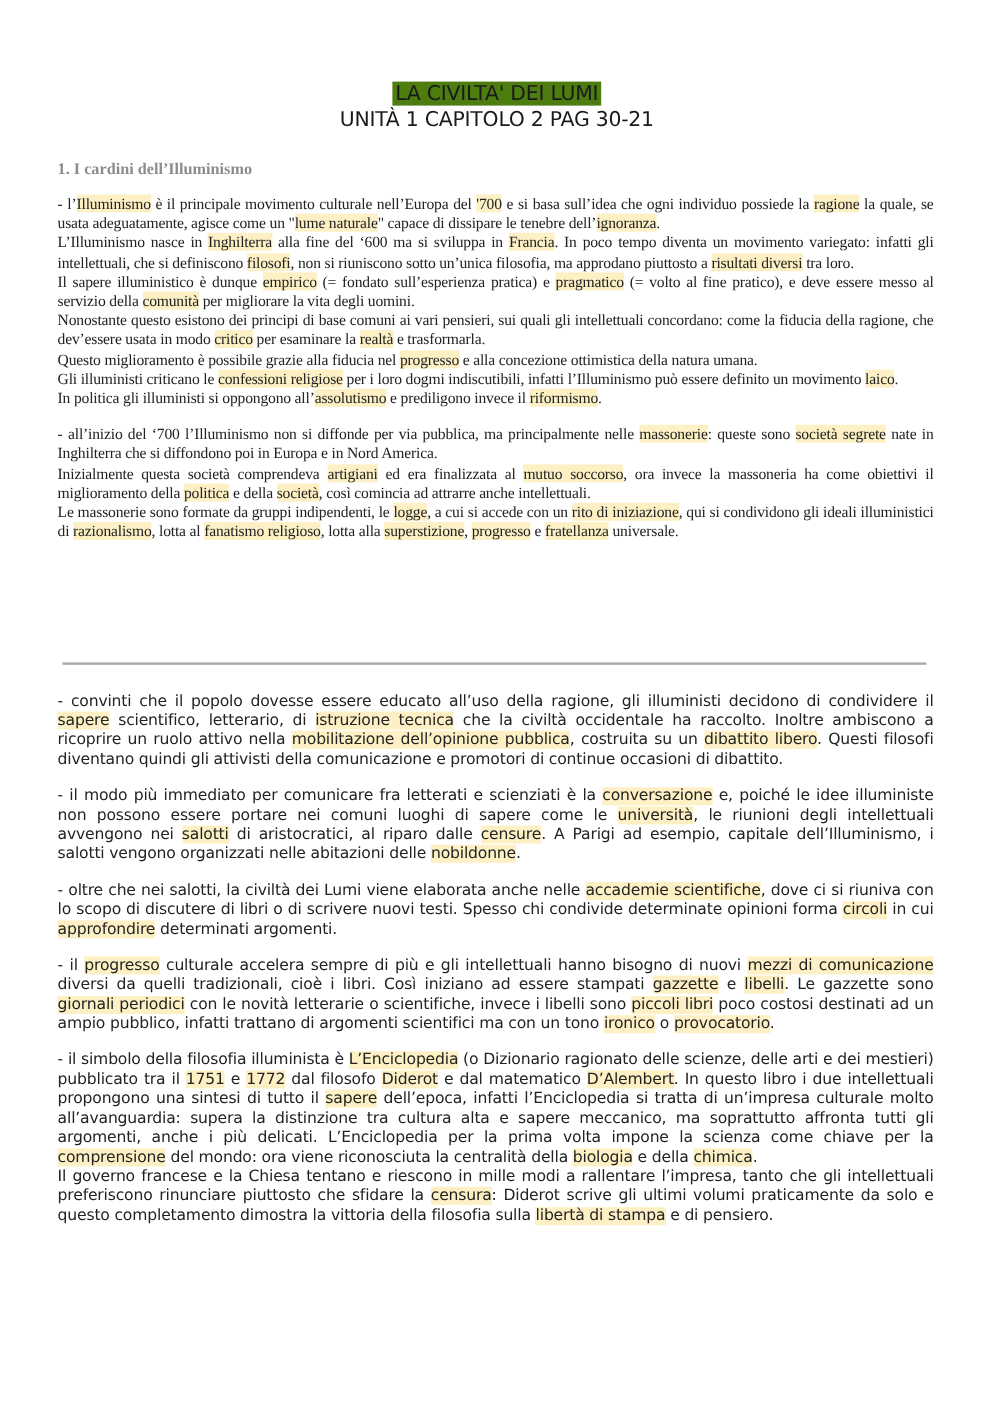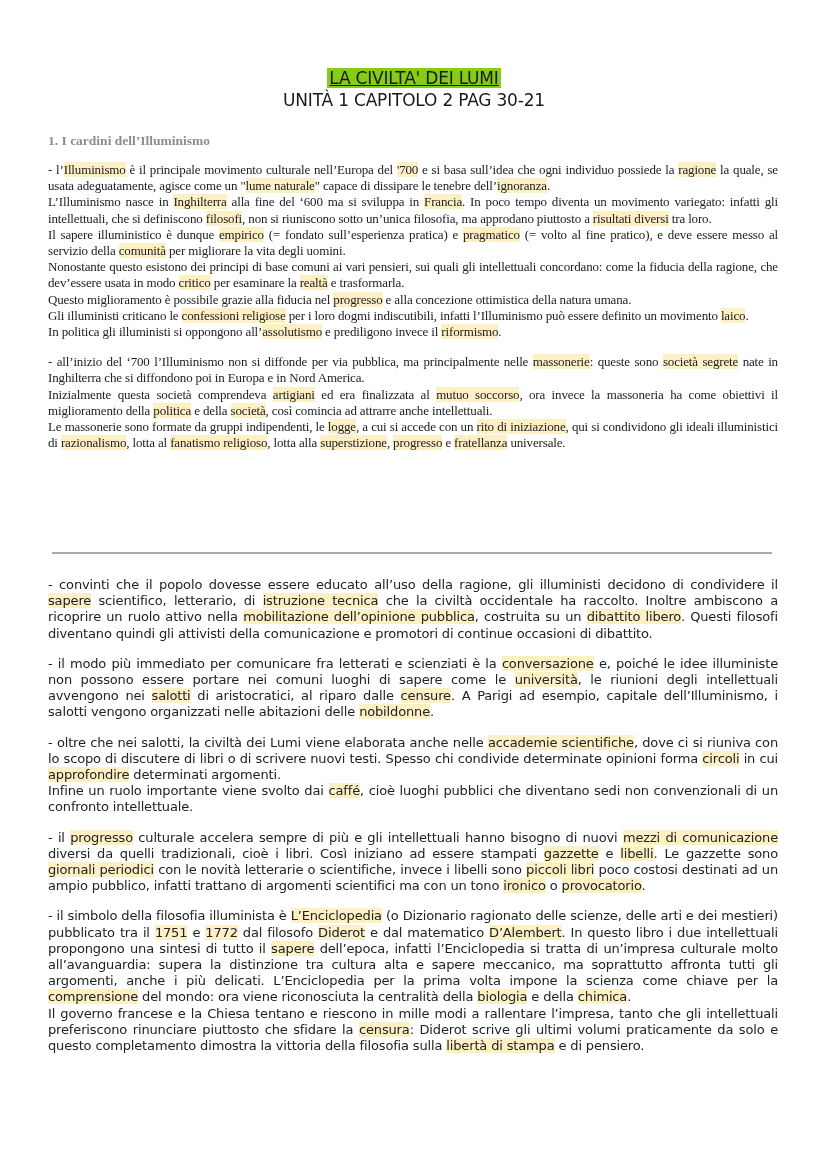--- a/index.html
+++ b/index.html
@@ -4,21 +4,21 @@
 <style>
   html, body { margin: 0; padding: 0; background: #ffffff; }
   body {
     width: 828px; height: 1169px; overflow: hidden;
     font-family: "DejaVu Sans", sans-serif;
     color: #222222;
   }
   .page { position: relative; width: 828px; height: 1169px; }
   .title-block { position: absolute; top: 67px; left: 0; width: 828px; text-align: center; }
   .title-line { font-size: 17px; line-height: 22px; color: #1a1a1a; letter-spacing: -0.2px; }
-  .title-line .hl { background: #84cc16; padding: 0 2px; text-decoration: underline; }
+  .title-line .hl { background: #4d7c0f; padding: 0 2px; }
   .section { position: absolute; left: 48px; width: 730px; }
   .section-heading { font-size: 13.5px; color: #8c8c8c; margin: 0 0 12px 0; line-height: 18px; }
   .para { font-size: 13px; line-height: 16.2px; text-align: justify; margin: 0; letter-spacing: -0.15px; }
   .block { margin: 0 0 14px 0; }
   .hl { background: #fdf0c4; }
   .divider { position: absolute; left: 52px; width: 720px; top: 552px; height: 0; border-top: 2px solid #a9a9a9; }
 </style>
 </head>
 <body>
 
@@ -53,21 +53,20 @@
   <div class="section" id="section-1" style="top:577px;">
     <div class="blocks">
         <div class="block">
           <p class="para"><span>- convinti che il popolo dovesse essere educato all’uso della ragione, gli illuministi decidono di condividere il </span><span class="hl">sapere</span><span> scientifico, letterario, di </span><span class="hl">istruzione tecnica</span><span> che la civiltà occidentale ha raccolto. Inoltre ambiscono a ricoprire un ruolo attivo nella </span><span class="hl">mobilitazione dell’opinione pubblica</span><span>, costruita su un </span><span class="hl">dibattito libero</span><span>. Questi filosofi diventano quindi gli attivisti della comunicazione e promotori di continue occasioni di dibattito.</span></p>
         </div>
         <div class="block">
           <p class="para"><span>- il modo più immediato per comunicare fra letterati e scienziati è la </span><span class="hl">conversazione</span><span> e, poiché le idee illuministe non possono essere portare nei comuni luoghi di sapere come le </span><span class="hl">università</span><span>, le riunioni degli intellettuali avvengono nei </span><span class="hl">salotti</span><span> di aristocratici, al riparo dalle </span><span class="hl">censure</span><span>. A Parigi ad esempio, capitale dell’Illuminismo, i salotti vengono organizzati nelle abitazioni delle </span><span class="hl">nobildonne</span><span>.</span></p>
         </div>
         <div class="block">
           <p class="para"><span>- oltre che nei salotti, la civiltà dei Lumi viene elaborata anche nelle </span><span class="hl">accademie scientifiche</span><span>, dove ci si riuniva con lo scopo di discutere di libri o di scrivere nuovi testi. Spesso chi condivide determinate opinioni forma </span><span class="hl">circoli</span><span> in cui </span><span class="hl">approfondire</span><span> determinati argomenti.</span></p>
-          <p class="para"><span>Infine un ruolo importante viene svolto dai </span><span class="hl">caffé</span><span>, cioè luoghi pubblici che diventano sedi non convenzionali di un confronto intellettuale.</span></p>
         </div>
         <div class="block">
           <p class="para"><span>- il </span><span class="hl">progresso</span><span> culturale accelera sempre di più e gli intellettuali hanno bisogno di nuovi </span><span class="hl">mezzi di comunicazione</span><span> diversi da quelli tradizionali, cioè i libri. Così iniziano ad essere stampati </span><span class="hl">gazzette</span><span> e </span><span class="hl">libelli</span><span>. Le gazzette sono </span><span class="hl">giornali periodici</span><span> con le novità letterarie o scientifiche, invece i libelli sono </span><span class="hl">piccoli libri</span><span> poco costosi destinati ad un ampio pubblico, infatti trattano di argomenti scientifici ma con un tono </span><span class="hl">ironico</span><span> o </span><span class="hl">provocatorio</span><span>.</span></p>
         </div>
         <div class="block">
           <p class="para"><span>- il simbolo della filosofia illuminista è </span><span class="hl">L’Enciclopedia</span><span> (o Dizionario ragionato delle scienze, delle arti e dei mestieri) pubblicato tra il </span><span class="hl">1751</span><span> e </span><span class="hl">1772</span><span> dal filosofo </span><span class="hl">Diderot</span><span> e dal matematico </span><span class="hl">D’Alembert</span><span>. In questo libro i due intellettuali propongono una sintesi di tutto il </span><span class="hl">sapere</span><span> dell’epoca, infatti l’Enciclopedia si tratta di un’impresa culturale molto all’avanguardia: supera la distinzione tra cultura alta e sapere meccanico, ma soprattutto affronta tutti gli argomenti, anche i più delicati. L’Enciclopedia per la prima volta impone la scienza come chiave per la </span><span class="hl">comprensione</span><span> del mondo: ora viene riconosciuta la centralità della </span><span class="hl">biologia</span><span> e della </span><span class="hl">chimica</span><span>.</span></p>
           <p class="para"><span>Il governo francese e la Chiesa tentano e riescono in mille modi a rallentare l’impresa, tanto che gli intellettuali preferiscono rinunciare piuttosto che sfidare la </span><span class="hl">censura</span><span>: Diderot scrive gli ultimi volumi praticamente da solo e questo completamento dimostra la vittoria della filosofia sulla </span><span class="hl">libertà di stampa</span><span> e di pensiero.</span></p>
         </div>
       </div>
   </div>

